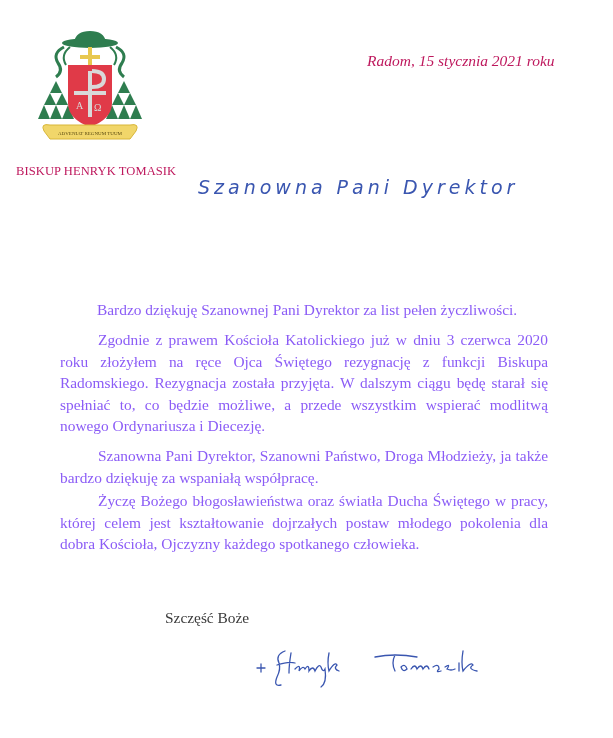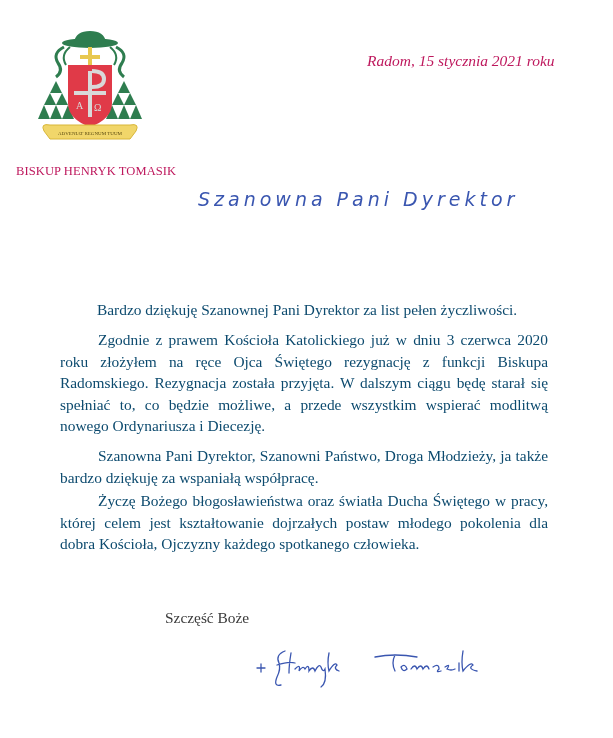--- a/index.html
+++ b/index.html
@@ -4,21 +4,21 @@
 <style>
   html, body { margin: 0; padding: 0; background: #ffffff; }
   body { width: 613px; height: 738px; position: relative; overflow: hidden;
          font-family: "Liberation Serif", "DejaVu Serif", serif; color: #333; }
   .crest { position: absolute; left: 30px; top: 25px; width: 120px; height: 130px; }
   .bishop-name { position: absolute; left: 16px; top: 164px; font-size: 12.5px; color: #be185d; letter-spacing: 0.1px; }
   .date { position: absolute; left: 367px; top: 52px; font-size: 15.5px; font-style: italic; color: #be185d; }
   .handwriting { position: absolute; left: 190px; top: 172px; width: 410px; height: 100px; }
   .hw-line { position: absolute; font-family: "DejaVu Sans", sans-serif; font-style: italic;
              color: #3a56b0; font-size: 19px; letter-spacing: 4px; font-weight: 300; white-space: nowrap; }
-  .body-text { position: absolute; left: 60px; width: 488px; font-size: 15.4px; line-height: 21.5px; color: #0c4a6e; font-family: Liberation Serif, serif; }
+  .body-text { position: absolute; left: 60px; width: 488px; font-size: 15.4px; line-height: 21.5px; color: #8b5cf6; font-family: Liberation Serif, serif; }
   .para { margin: 0; text-align: justify; text-indent: 38px; }
   .para.first { text-indent: 37px; text-align: left; }
   .closing { position: absolute; left: 165px; top: 565px; font-size: 15.4px; color: #3a3a3a; margin-top: 44px; }
   .signature { position: absolute; left: 255px; top: 643px; width: 240px; height: 50px; }
 </style>
 </head>
 <body>
 
 <svg class="crest" viewBox="0 0 120 130">
 
@@ -58,21 +58,21 @@
 
   <path d="M14 106 Q10 98 20 100 L100 100 Q110 98 106 106 L100 114 L20 114 Z" fill="#f1d66a" stroke="#d8b638" stroke-width="1"></path>
   <text x="60" y="110" font-size="5" fill="#5a4a10" text-anchor="middle" font-family="Liberation Serif, serif">ADVENIAT REGNUM TUUM</text>
 </svg>
 
 <div class="bishop-name">BISKUP HENRYK TOMASIK</div>
 
 <div class="date">Radom, 15 stycznia 2021 roku</div>
 
 <div class="handwriting">
-  <div class="hw-line" style="left:8px;top:16px;">Szanowna Pani Dyrektor</div>
+  <div class="hw-line" style="left:8px;top:4px;">Szanowna Pani Dyrektor</div>
 </div>
 
 <div class="body-text" style="top:299px;">
   <p class="para first">Bardzo dziękuję Szanownej Pani Dyrektor  za list pełen życzliwości.</p>
 </div>
 <div class="body-text" style="top:329px;">
   <p class="para">Zgodnie z prawem Kościoła Katolickiego już w dniu 3 czerwca 2020 roku złożyłem na ręce Ojca Świętego rezygnację z funkcji Biskupa Radomskiego. Rezygnacja została przyjęta. W dalszym ciągu będę starał się spełniać to, co będzie możliwe, a przede wszystkim wspierać modlitwą nowego Ordynariusza i Diecezję.</p>
 </div>
 <div class="body-text" style="top:445px;">
   <p class="para">Szanowna Pani Dyrektor, Szanowni Państwo, Droga Młodzieży, ja także bardzo dziękuję za wspaniałą współpracę.</p>

